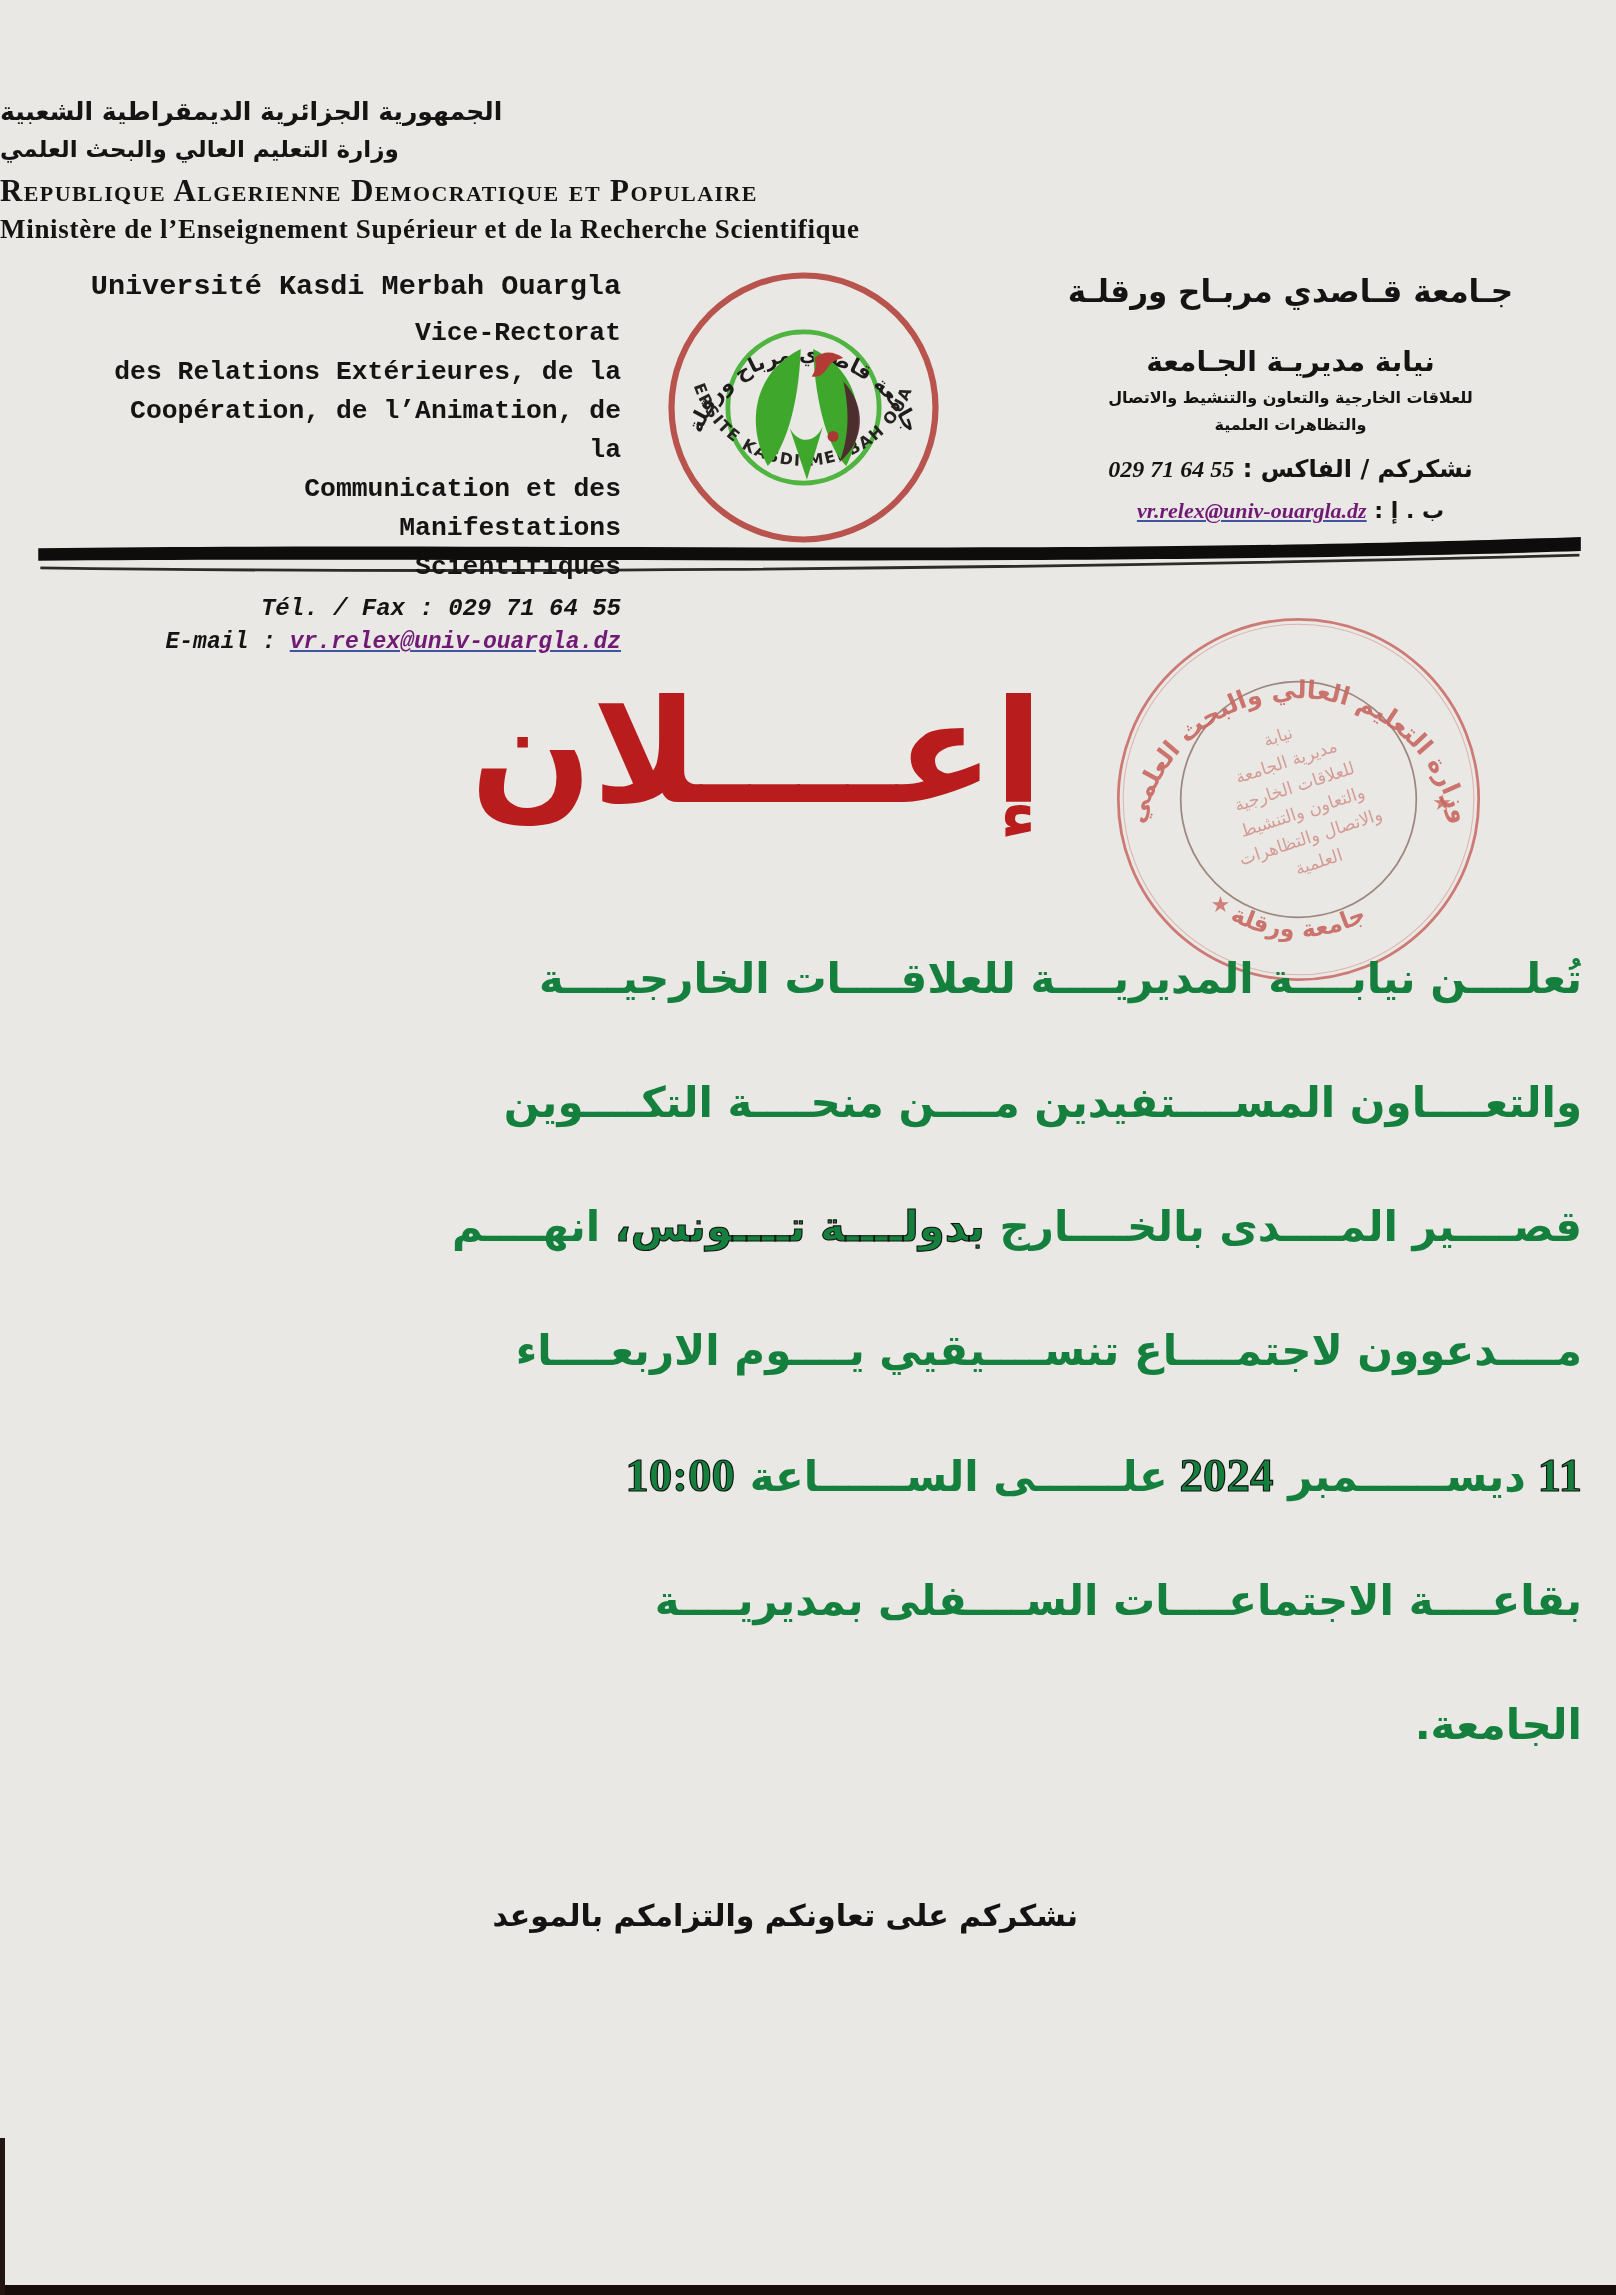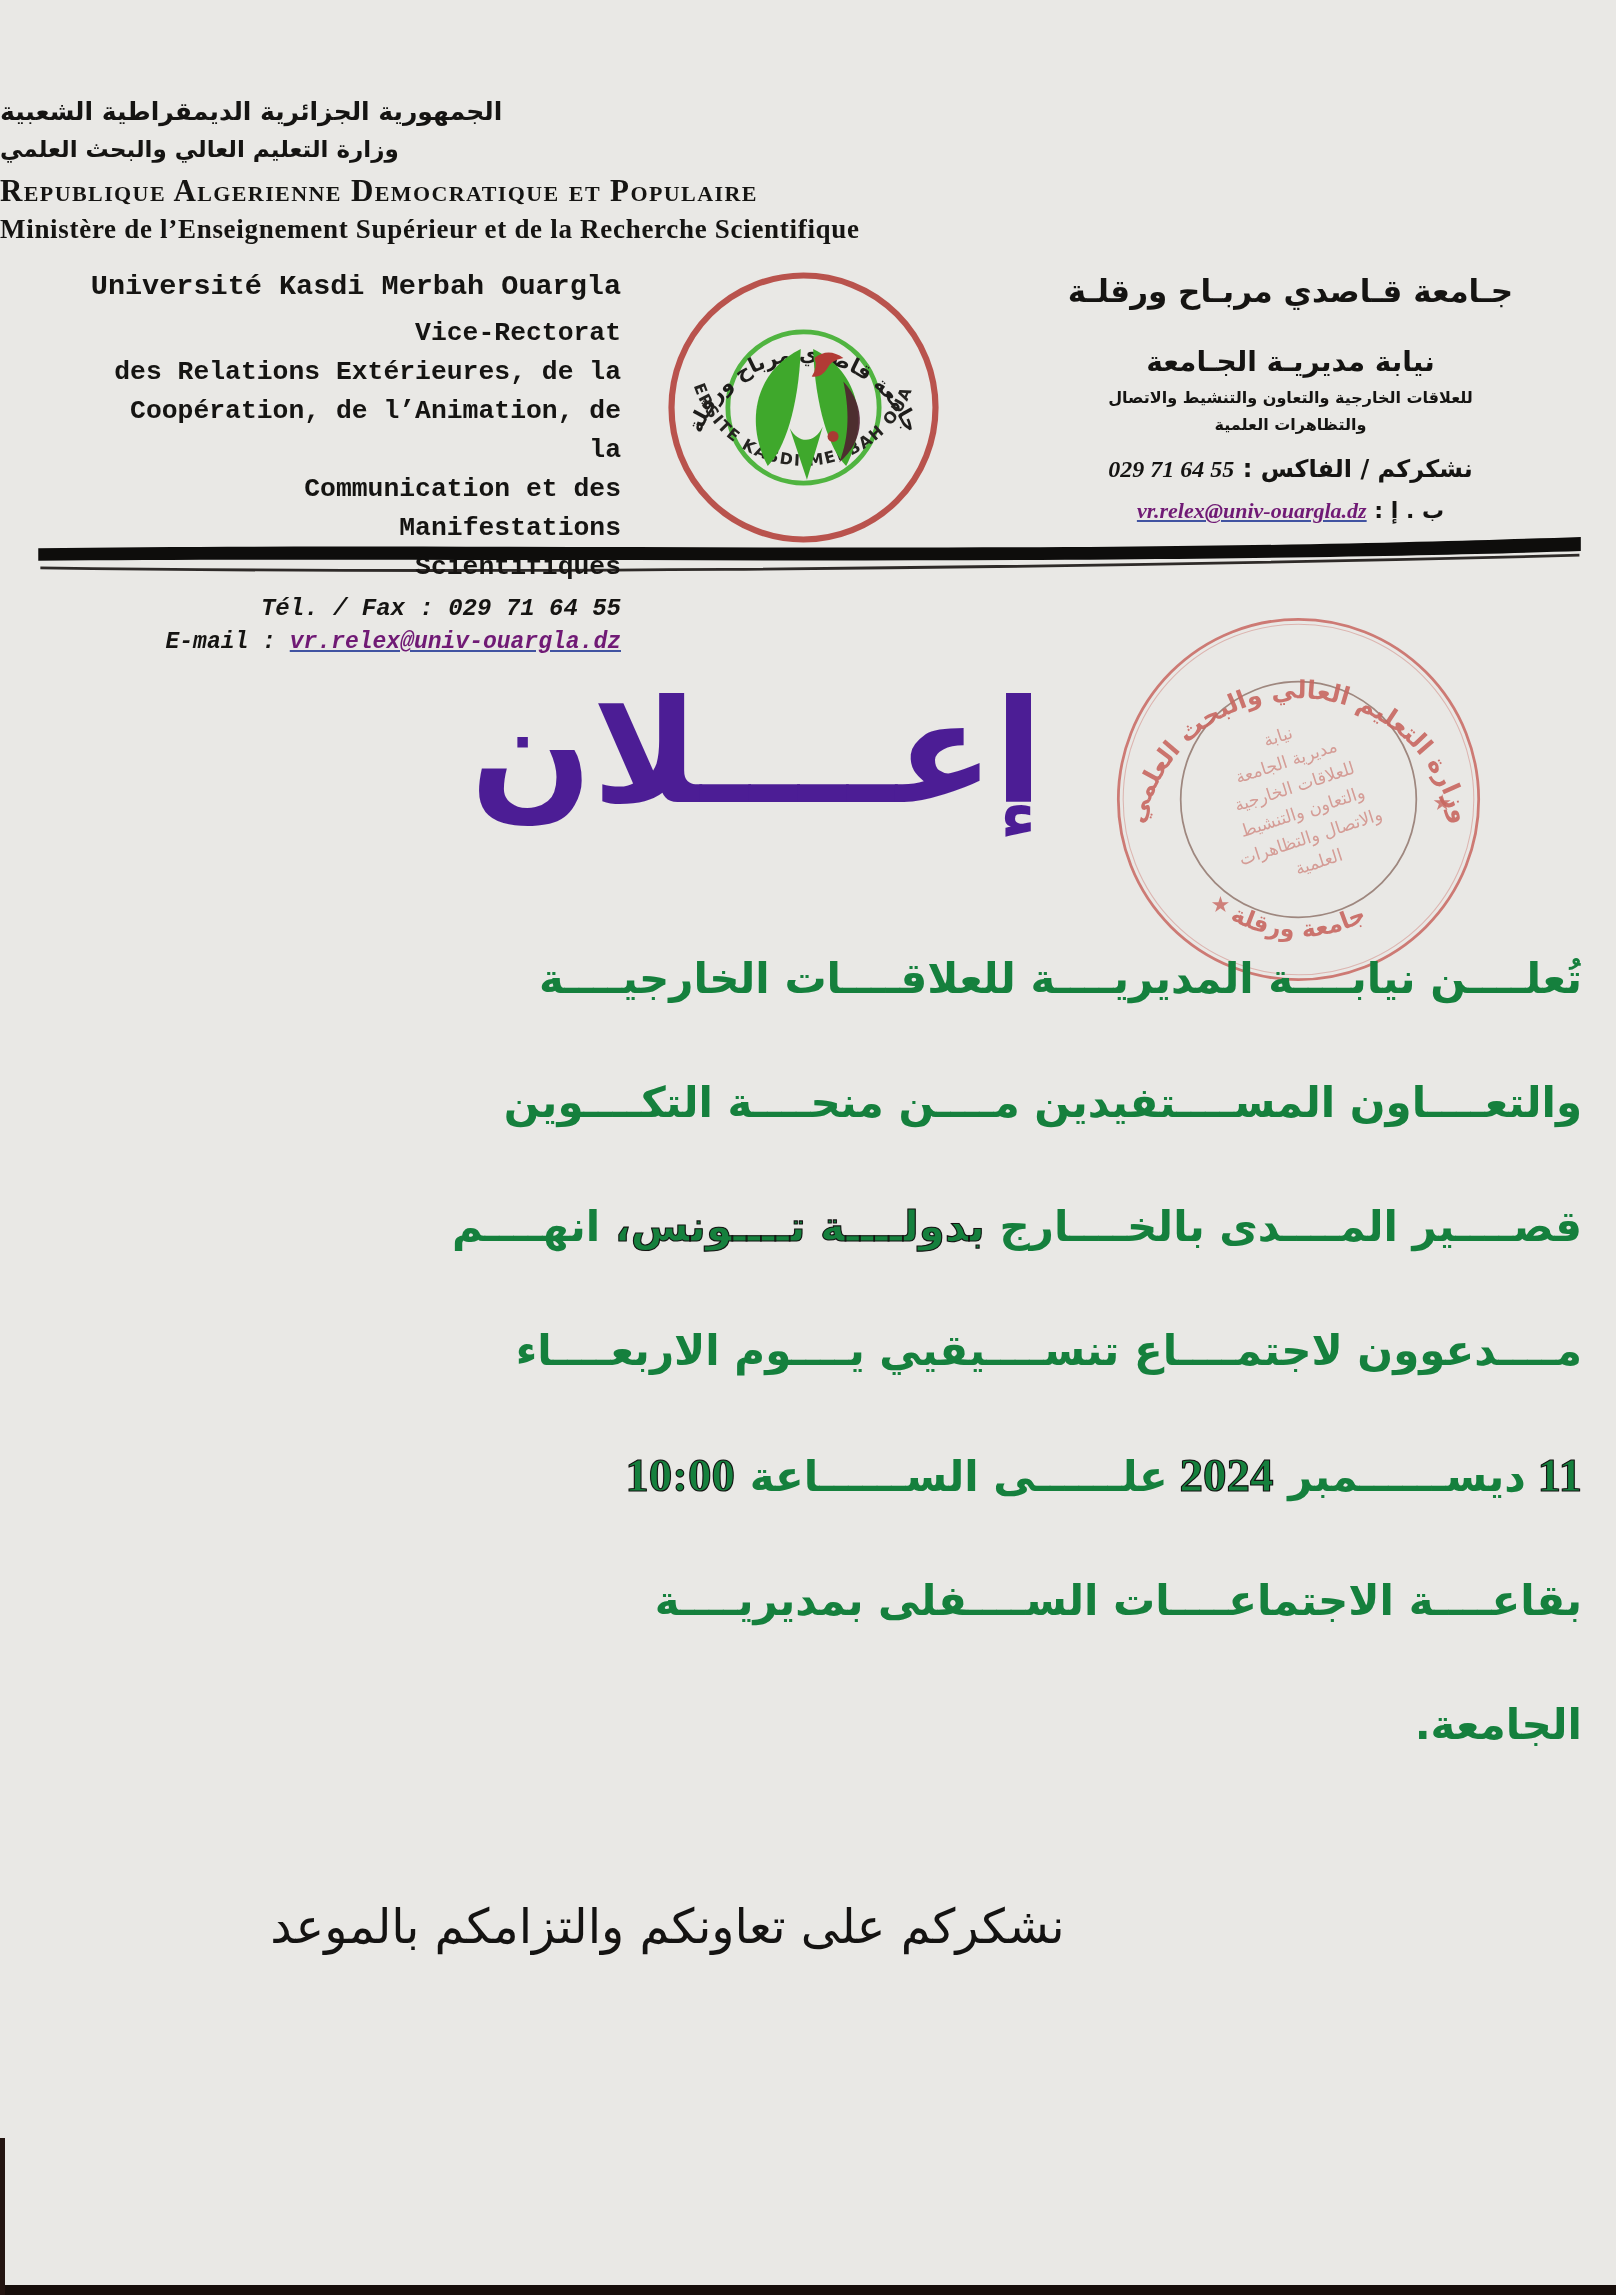--- a/index.html
+++ b/index.html
@@ -43,41 +43,41 @@
   .rb-line3{font-size:16px;font-weight:700;margin-top:9.7px;}
   .rb-line4{font-size:16px;font-weight:700;margin-top:8.3px;}
   .rb-tel{font-size:24px;font-weight:700;margin-top:21px;}
   .rb-mail{font-size:22px;font-weight:700;margin-top:15.3px;}
   .num-italic{font-family:"Liberation Serif","DejaVu Serif",serif;font-style:italic;font-weight:700;}
   
   .divider{position:absolute;left:0;top:537px;width:1617px;height:42px;}
   
   .announce-title{
     position:absolute;left:612px;top:652px;width:431px;margin:0;
-    text-align:center;font-size:143px;line-height:202px;font-weight:700;color:#4c1d95;
+    text-align:center;font-size:143px;line-height:202px;font-weight:700;color:#b91c1c;
   }
   
   .stamp{position:absolute;left:1101px;top:602px;width:395px;height:395px;opacity:.85;}
   .stamp svg{width:100%;height:100%;}
   
   .body-text{
     position:absolute;left:36px;right:35px;top:917px;
     direction:rtl;text-align:right;
   }
   .body-line{
     font-size:42px;font-weight:700;line-height:124px;
     white-space:nowrap;color:#15803d;
   }
   .body-line .strong{-webkit-text-stroke:1.1px #141312;text-shadow:0 0 0.7px #141312;}
   .latin-num{font-family:"Liberation Serif","DejaVu Serif",serif;font-weight:700;font-size:1.12em;}
   
   .footer-line{
     position:absolute;left:257px;top:1898px;width:821px;
-    direction:rtl;text-align:center;
-    font-size:48px;font-weight:400;color:#141312;
+    direction:rtl;text-align:right;
+    font-size:30px;font-weight:700;color:#141312;
   }
   
   .scan-bar-bottom{position:absolute;left:0;right:0;bottom:0;height:10.4px;background:#170e0b;}
   .scan-bar-left{position:absolute;left:0;bottom:0;width:4.9px;height:157px;background:#241511;}
 </style>
 </head>
 <body>
 
 <div class="page">
 

